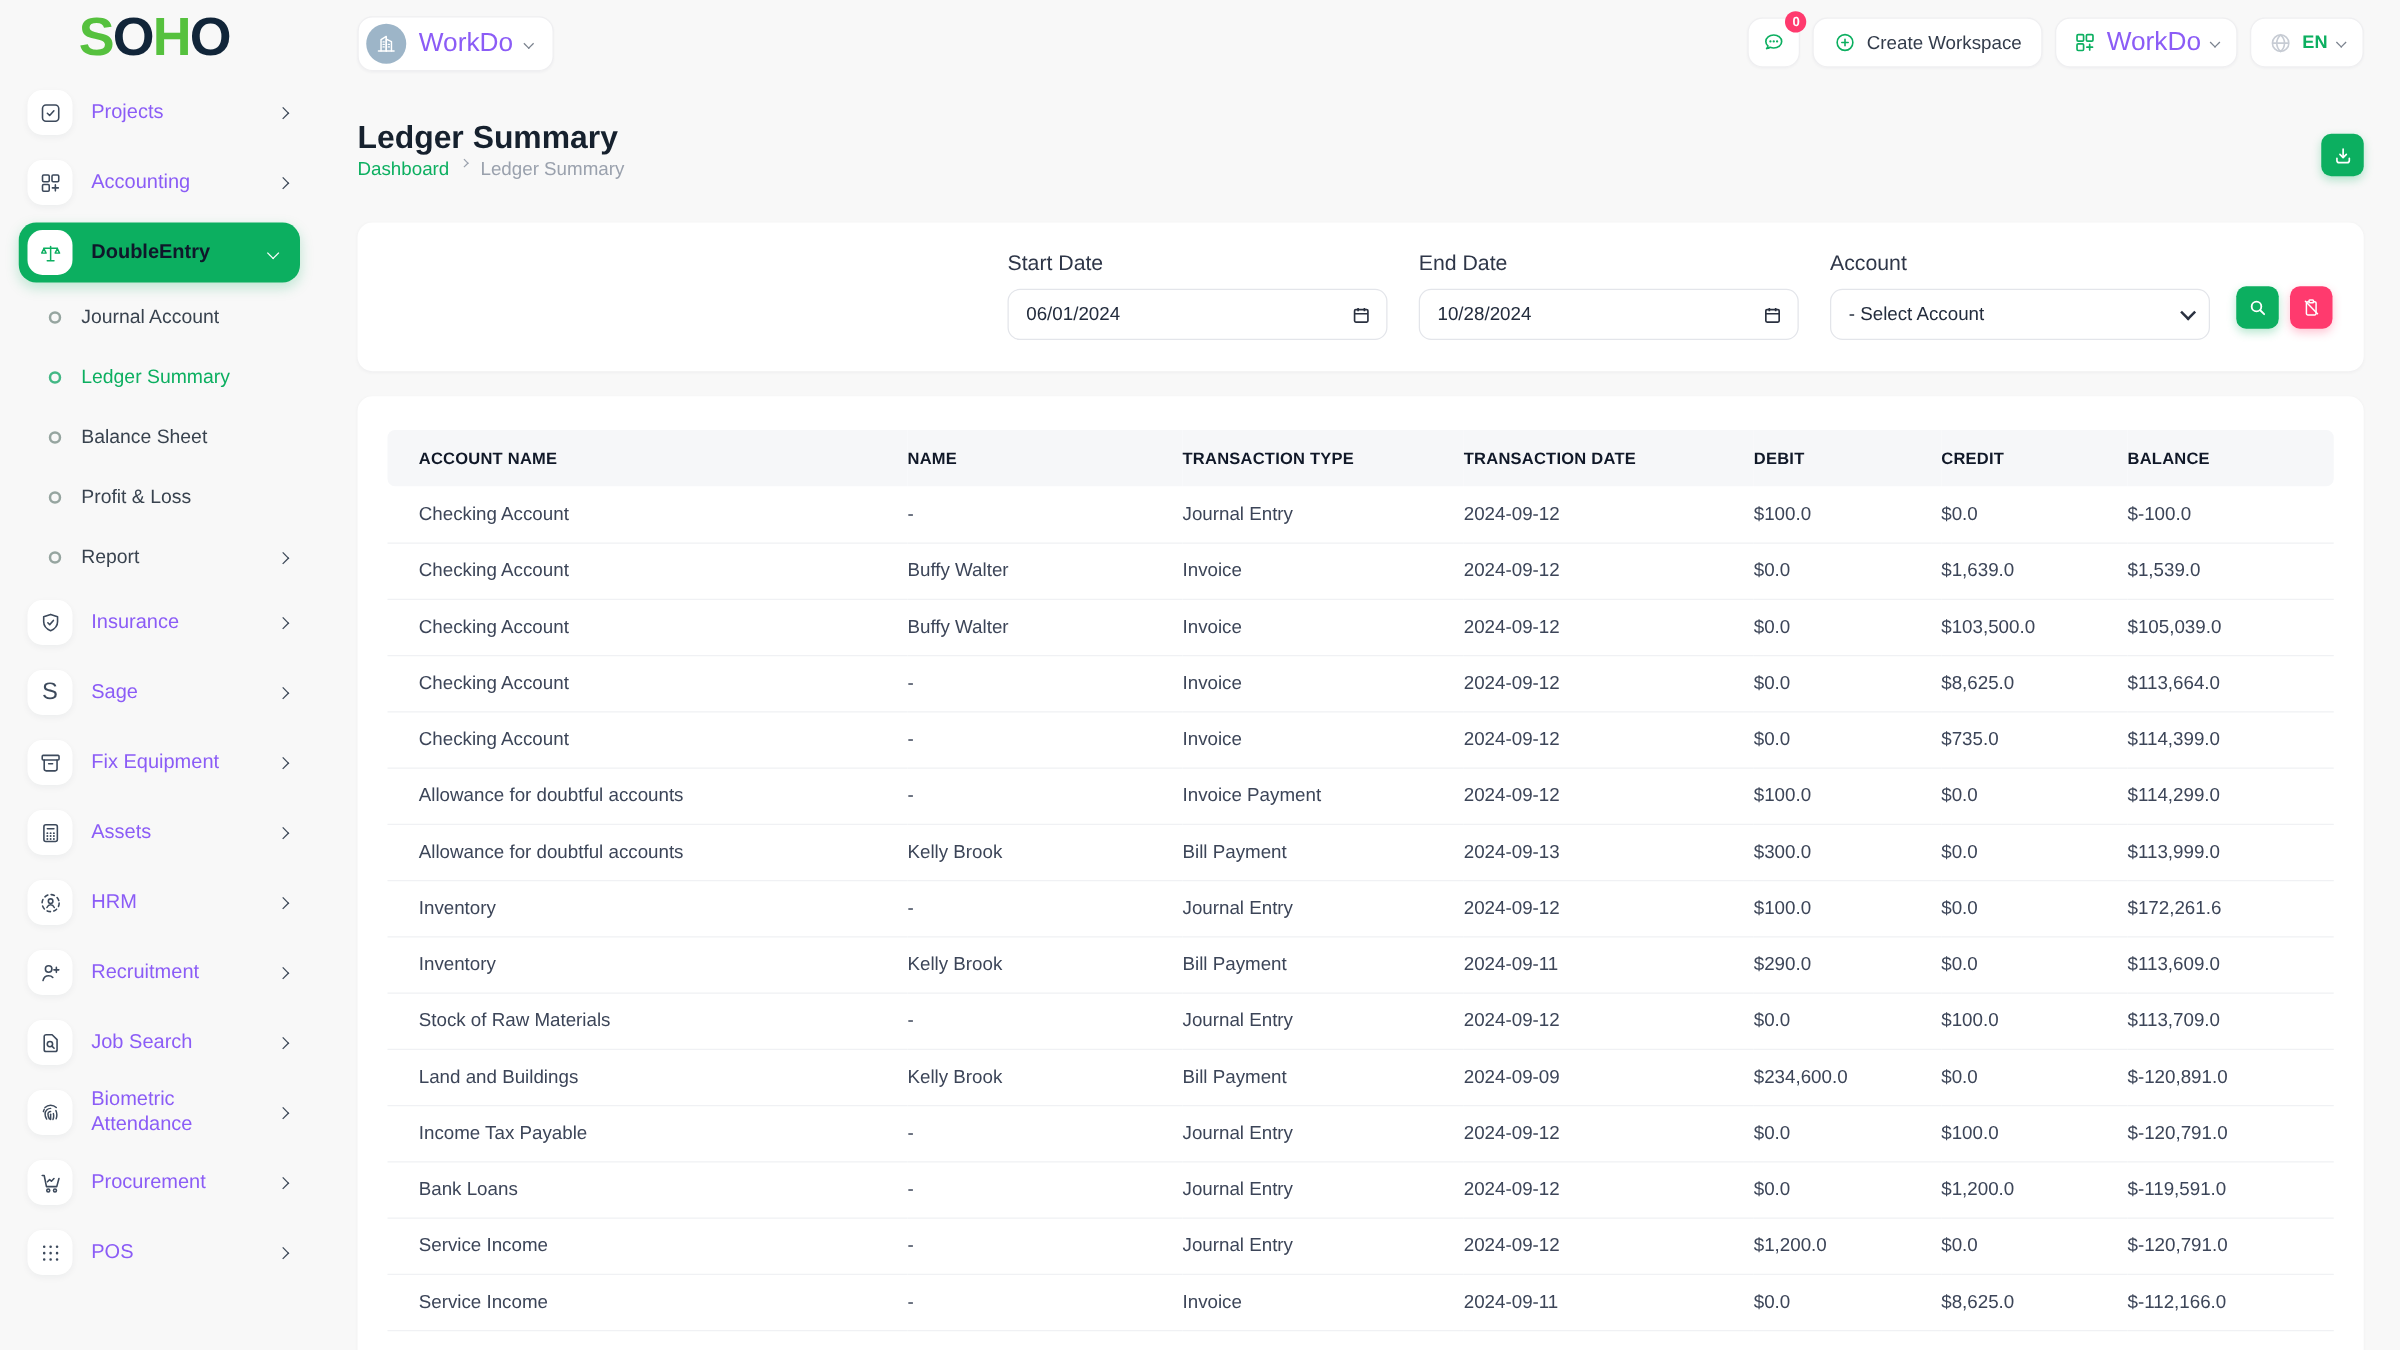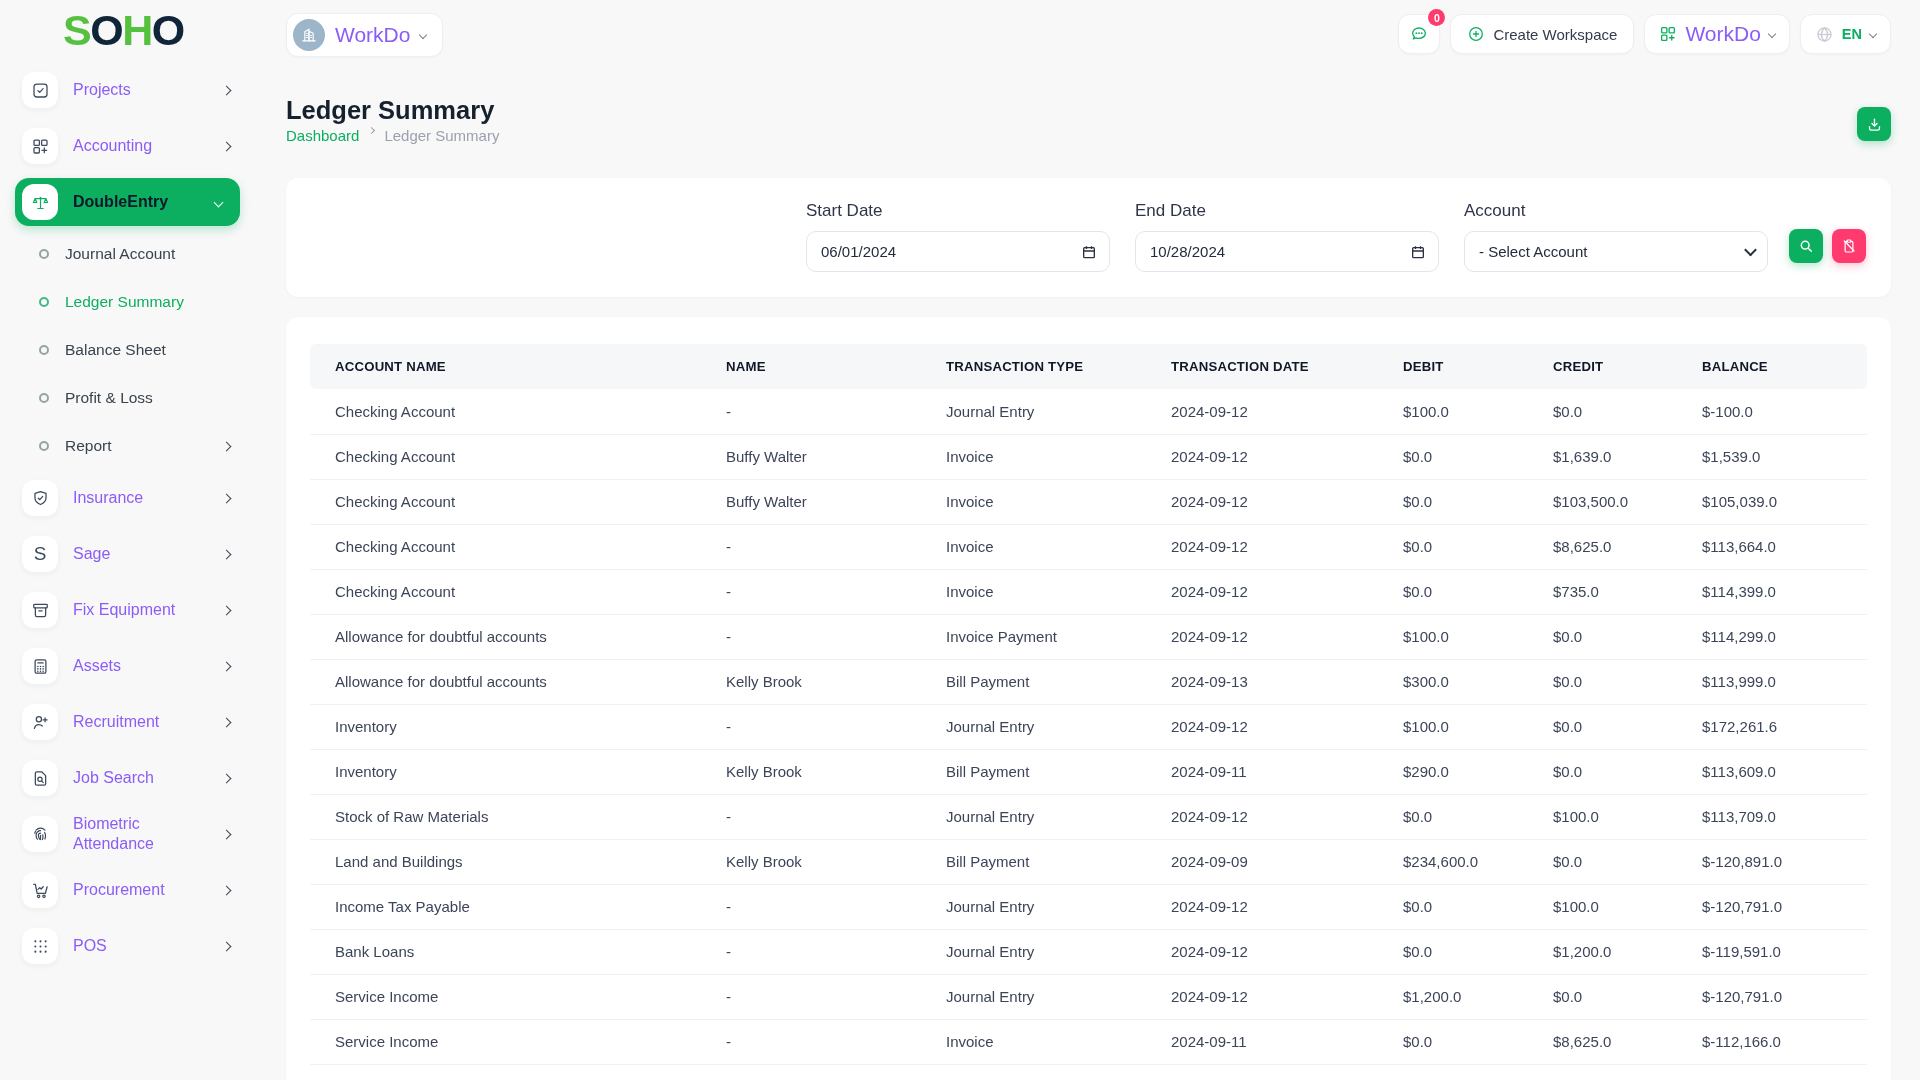--- a/index.html
+++ b/index.html
@@ -189,20 +189,31 @@
             <rect x="5.2" y="3.5" width="13.6" height="17" rx="2"></rect>
             <path d="M8.7 7.5h6.6"></path>
             <path d="M8.7 12h.01 M12 12h.01 M15.3 12h.01 M8.7 15h.01 M12 15h.01 M15.3 15h.01 M8.7 18h.01 M12 18h.01 M15.3 18h.01" stroke-width="2"></path>
           </svg>
         </span>
     <span class="nav-label">Assets</span>
     <span class="chev right"></span>
   </div>
       <div class="nav-item">
     <span class="icon-box">
+          <svg viewBox="0 0 24 24" fill="none" stroke="currentColor" stroke-width="1.6" stroke-linecap="round">
+            <circle cx="12" cy="12" r="8.6" stroke-dasharray="3.4 3.4"></circle>
+            <circle cx="12" cy="10" r="2.3"></circle>
+            <path d="M8.3 16.4c.9-1.8 2.2-2.7 3.7-2.7s2.8.9 3.7 2.7"></path>
+          </svg>
+        </span>
+    <span class="nav-label">HRM</span>
+    <span class="chev right"></span>
+  </div>
+      <div class="nav-item">
+    <span class="icon-box">
           <svg viewBox="0 0 24 24" fill="none" stroke="currentColor" stroke-width="1.6" stroke-linecap="round" stroke-linejoin="round">
             <circle cx="10" cy="7.8" r="3.3"></circle>
             <path d="M4.3 19.5c.7-3.2 2.9-4.9 5.7-4.9 1.7 0 3.2.6 4.2 1.8"></path>
             <path d="M17.8 6.2v5 M15.3 8.7h5"></path>
           </svg>
         </span>
     <span class="nav-label">Recruitment</span>
     <span class="chev right"></span>
   </div>
       <div class="nav-item">

